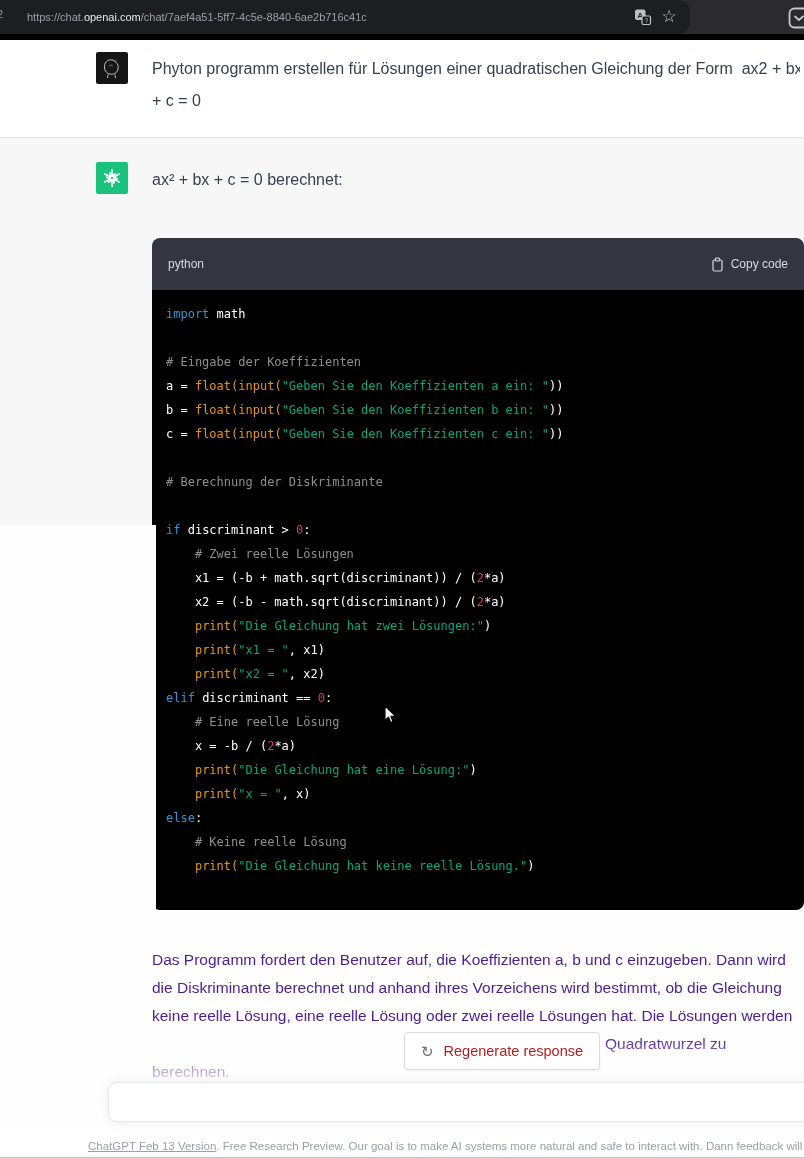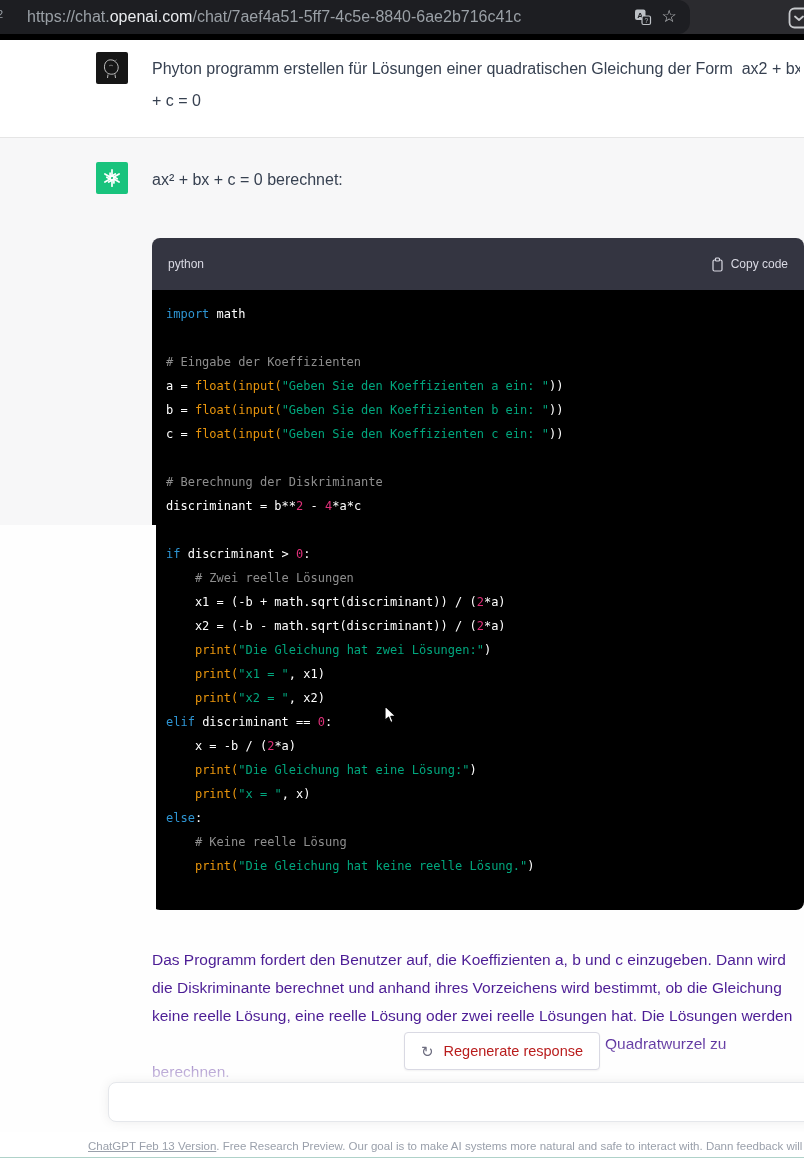--- a/index.html
+++ b/index.html
@@ -3,21 +3,21 @@
 <meta charset="utf-8">
 <style>
   * { margin:0; padding:0; box-sizing:border-box; }
   html,body { width:804px; height:1158px; }
   body { font-family:"Liberation Sans", sans-serif; background:#fff; position:relative; overflow:hidden; }
   #stage { position:absolute; top:0; left:0; width:804px; height:1158px; overflow:hidden; background:#fff; }
 
   
   .topbar { position:absolute; top:0; left:0; width:804px; height:34px; background:#2b2b2f; }
   .url-pill { position:absolute; top:0; left:0; width:690px; height:34px; background:#1d1e22; border-radius:0 12px 12px 0; }
-  .url-text { position:absolute; left:27px; top:0; height:34px; line-height:34px; font-size:16px; white-space:nowrap; }
+  .url-text { position:absolute; left:27px; top:0; height:34px; line-height:34px; font-size:11px; white-space:nowrap; }
   .url-dim { color:#9aa0a6; } .url-domain { color:#e8eaed; }
   .left-fragment { position:absolute; left:-3px; top:8px; color:#9aa0a6; font-size:11px; }
   .bar-icon { position:absolute; top:8px; width:18px; height:18px; }
   .black-strip { position:absolute; top:34px; left:0; width:804px; height:6px; background:#000; }
 
   
   .user-row { position:absolute; top:40px; left:0; width:804px; height:98px; background:#fff; border-bottom:1px solid #e5e5e5; }
   .asst-upper { position:absolute; top:138px; left:0; width:804px; height:387px; background:#f7f7f8; }
   .asst-lower { position:absolute; top:525px; left:0; width:804px; height:633px; background:#fefefe; }
 
@@ -139,30 +139,30 @@
     </div>
     <div class="code-body" id="code-body">
         <div class="code-line"><span class="tok-k">import</span><span class="tok-p"> math</span></div>
         <div class="code-line">&nbsp;</div>
         <div class="code-line"><span class="tok-c"># Eingabe der Koeffizienten</span></div>
         <div class="code-line"><span class="tok-p">a = </span><span class="tok-b">float(</span><span class="tok-b">input(</span><span class="tok-s">"Geben Sie den Koeffizienten a ein: "</span><span class="tok-p">))</span></div>
         <div class="code-line"><span class="tok-p">b = </span><span class="tok-b">float(</span><span class="tok-b">input(</span><span class="tok-s">"Geben Sie den Koeffizienten b ein: "</span><span class="tok-p">))</span></div>
         <div class="code-line"><span class="tok-p">c = </span><span class="tok-b">float(</span><span class="tok-b">input(</span><span class="tok-s">"Geben Sie den Koeffizienten c ein: "</span><span class="tok-p">))</span></div>
         <div class="code-line">&nbsp;</div>
         <div class="code-line"><span class="tok-c"># Berechnung der Diskriminante</span></div>
-        <div class="code-line"><span class="tok-p">discriminant = b**</span><span class="tok-n">2</span><span class="tok-p"> - </span><span class="tok-n">4</span><span class="tok-p">*a*c</span></div>
         <div class="code-line">&nbsp;</div>
         <div class="code-line"><span class="tok-k">if</span><span class="tok-p"> discriminant &gt; </span><span class="tok-n">0</span><span class="tok-p">:</span></div>
         <div class="code-line"><span class="tok-c">    # Zwei reelle Lösungen</span></div>
         <div class="code-line"><span class="tok-p">    x1 = (-b + math.sqrt(discriminant)) / (</span><span class="tok-n">2</span><span class="tok-p">*a)</span></div>
         <div class="code-line"><span class="tok-p">    x2 = (-b - math.sqrt(discriminant)) / (</span><span class="tok-n">2</span><span class="tok-p">*a)</span></div>
         <div class="code-line"><span class="tok-p">    </span><span class="tok-b">print(</span><span class="tok-s">"Die Gleichung hat zwei Lösungen:"</span><span class="tok-p">)</span></div>
         <div class="code-line"><span class="tok-p">    </span><span class="tok-b">print(</span><span class="tok-s">"x1 = "</span><span class="tok-p">, x1)</span></div>
         <div class="code-line"><span class="tok-p">    </span><span class="tok-b">print(</span><span class="tok-s">"x2 = "</span><span class="tok-p">, x2)</span></div>
         <div class="code-line"><span class="tok-k">elif</span><span class="tok-p"> discriminant == </span><span class="tok-n">0</span><span class="tok-p">:</span></div>
+        <div class="code-line"><span class="tok-c">    # Eine reelle Lösung</span></div>
         <div class="code-line"><span class="tok-p">    x = -b / (</span><span class="tok-n">2</span><span class="tok-p">*a)</span></div>
         <div class="code-line"><span class="tok-p">    </span><span class="tok-b">print(</span><span class="tok-s">"Die Gleichung hat eine Lösung:"</span><span class="tok-p">)</span></div>
         <div class="code-line"><span class="tok-p">    </span><span class="tok-b">print(</span><span class="tok-s">"x = "</span><span class="tok-p">, x)</span></div>
         <div class="code-line"><span class="tok-k">else</span><span class="tok-p">:</span></div>
         <div class="code-line"><span class="tok-c">    # Keine reelle Lösung</span></div>
         <div class="code-line"><span class="tok-p">    </span><span class="tok-b">print(</span><span class="tok-s">"Die Gleichung hat keine reelle Lösung."</span><span class="tok-p">)</span></div>
       </div>
   </div>
   <div class="artifact-line"></div>
 

